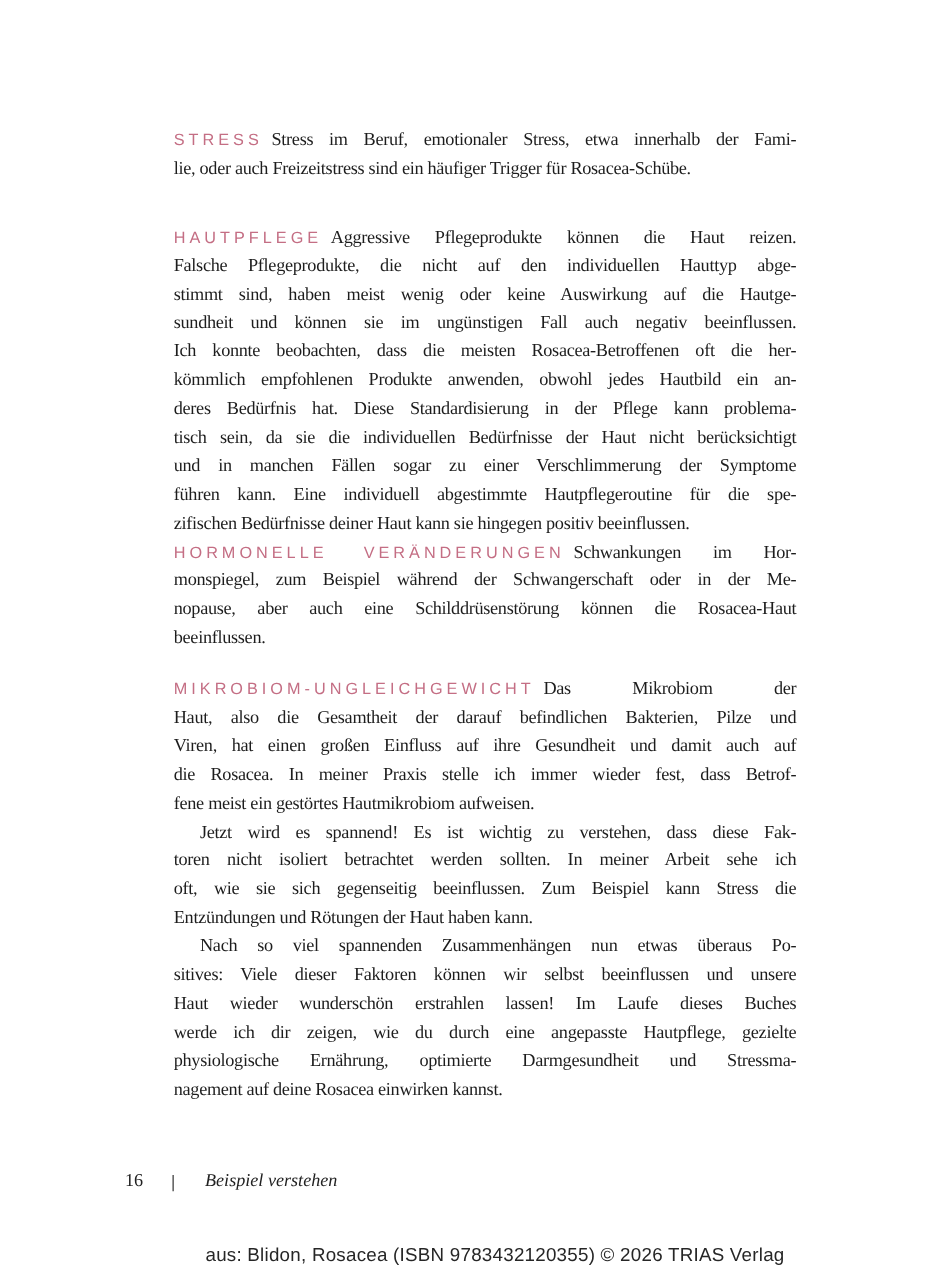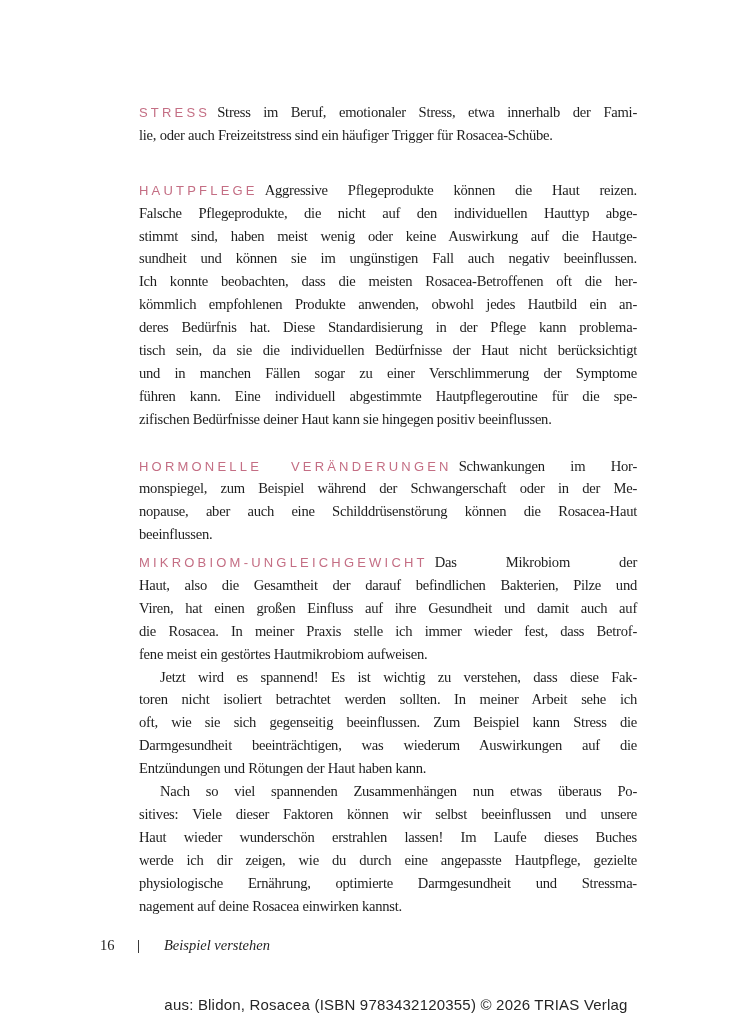--- a/index.html
+++ b/index.html
@@ -21,22 +21,22 @@
   .content{
     position:absolute;
     left:139px;
     top:97px;
     width:498px;
   }
   .para{
     margin:0;
   }
   .para.gap-s1{margin-top:32px;}
-  .para.gap-s2{margin-top:24px;}
-  .para.gap-s3{margin-top:5px;}
+  .para.gap-s2{margin-top:0;}
+  .para.gap-s3{margin-top:18px;}
   .line{
     font-family:"Liberation Serif", serif;
     font-size:14.6px;
     letter-spacing:-0.25px;
     color:var(--body-text);
     line-height:30px;
     height:22.9px;
     white-space:nowrap;
     text-align:justify;
     text-align-last:justify;
@@ -132,21 +132,20 @@
     <div class="line">Haut, also die Gesamtheit der darauf befindlichen Bakterien, Pilze und</div>
     <div class="line">Viren, hat einen großen Einfluss auf ihre Gesundheit und damit auch auf</div>
     <div class="line">die Rosacea. In meiner Praxis stelle ich immer wieder fest, dass Betrof-</div>
     <div class="line last">fene meist ein gestörtes Hautmikrobiom aufweisen.</div>
   </section>
 
   <section class="para">
     <div class="line indent">Jetzt wird es spannend! Es ist wichtig zu verstehen, dass diese Fak-</div>
     <div class="line">toren nicht isoliert betrachtet werden sollten. In meiner Arbeit sehe ich</div>
     <div class="line">oft, wie sie sich gegenseitig beeinflussen. Zum Beispiel kann Stress die</div>
-    <div class="line">Darmgesundheit beeinträchtigen, was wiederum Auswirkungen auf die</div>
     <div class="line last">Entzündungen und Rötungen der Haut haben kann.</div>
   </section>
 
   <section class="para">
     <div class="line indent">Nach so viel spannenden Zusammenhängen nun etwas überaus Po-</div>
     <div class="line">sitives: Viele dieser Faktoren können wir selbst beeinflussen und unsere</div>
     <div class="line">Haut wieder wunderschön erstrahlen lassen! Im Laufe dieses Buches</div>
     <div class="line">werde ich dir zeigen, wie du durch eine angepasste Hautpflege, gezielte</div>
     <div class="line">physiologische Ernährung, optimierte Darmgesundheit und Stressma-</div>
     <div class="line last">nagement auf deine Rosacea einwirken kannst.</div>

